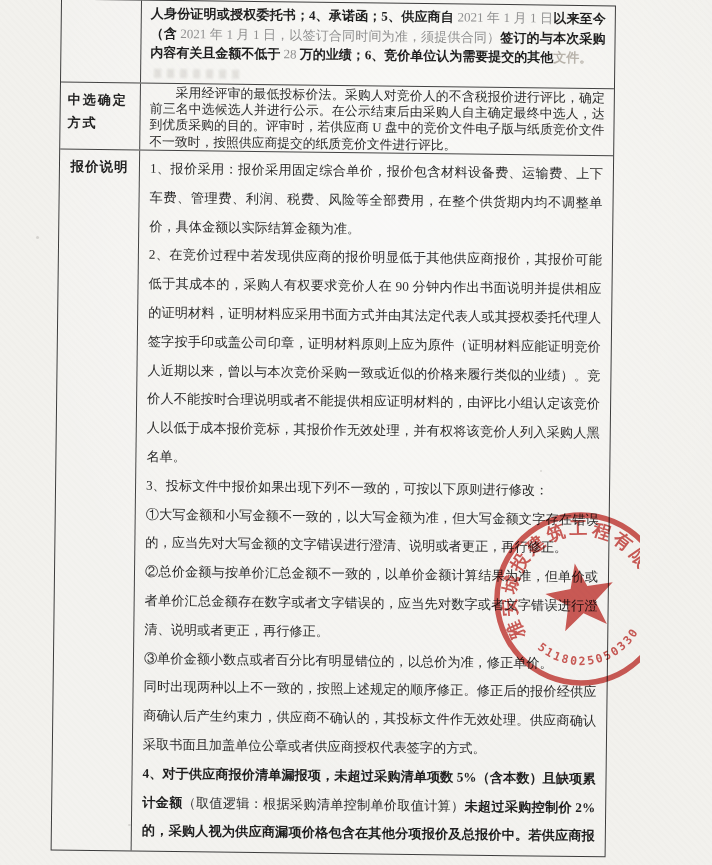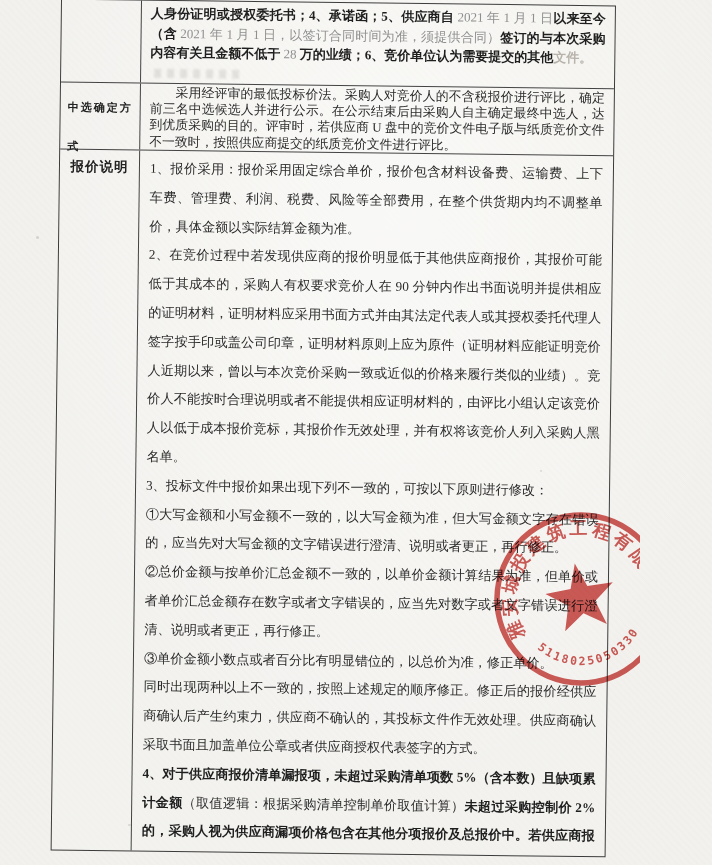--- a/index.html
+++ b/index.html
@@ -25,21 +25,21 @@
   .ccell{flex:1;box-sizing:border-box;overflow:hidden;}
 
   
   .r1{height:82px;}
   .r1 .ccell{padding:3px 9px 0 9px;font-size:13px;line-height:19.6px;text-align:justify;}
   .r1 p{margin:0;font-weight:bold;color:#1f1f1f;}
   .r1 p.indent1{text-indent:1em;}
 
   
   .r2{height:66px;}
-  .r2 .hcell{font-weight:bold;font-size:11px;letter-spacing:2px;padding:5px 2px 0 7px;line-height:39px;color:#222;}
+  .r2 .hcell{font-weight:bold;font-size:13px;letter-spacing:2px;padding:5px 2px 0 7px;line-height:23px;color:#222;}
   .r2 .ccell{padding:1px 9px 0 9px;font-size:12.8px;line-height:16.2px;text-align:justify;}
   .r2 p{margin:0;text-indent:2em;}
 
   
   .r3{height:700px;}
   .r3 .hcell{font-weight:bold;font-size:13.5px;letter-spacing:1px;padding-top:8px;text-align:center;color:#222;}
   .r3 .ccell{padding:4px 10px 0 10px;font-size:13.2px;line-height:28.8px;text-align:justify;}
   .r3 p{margin:0;}
 
   

